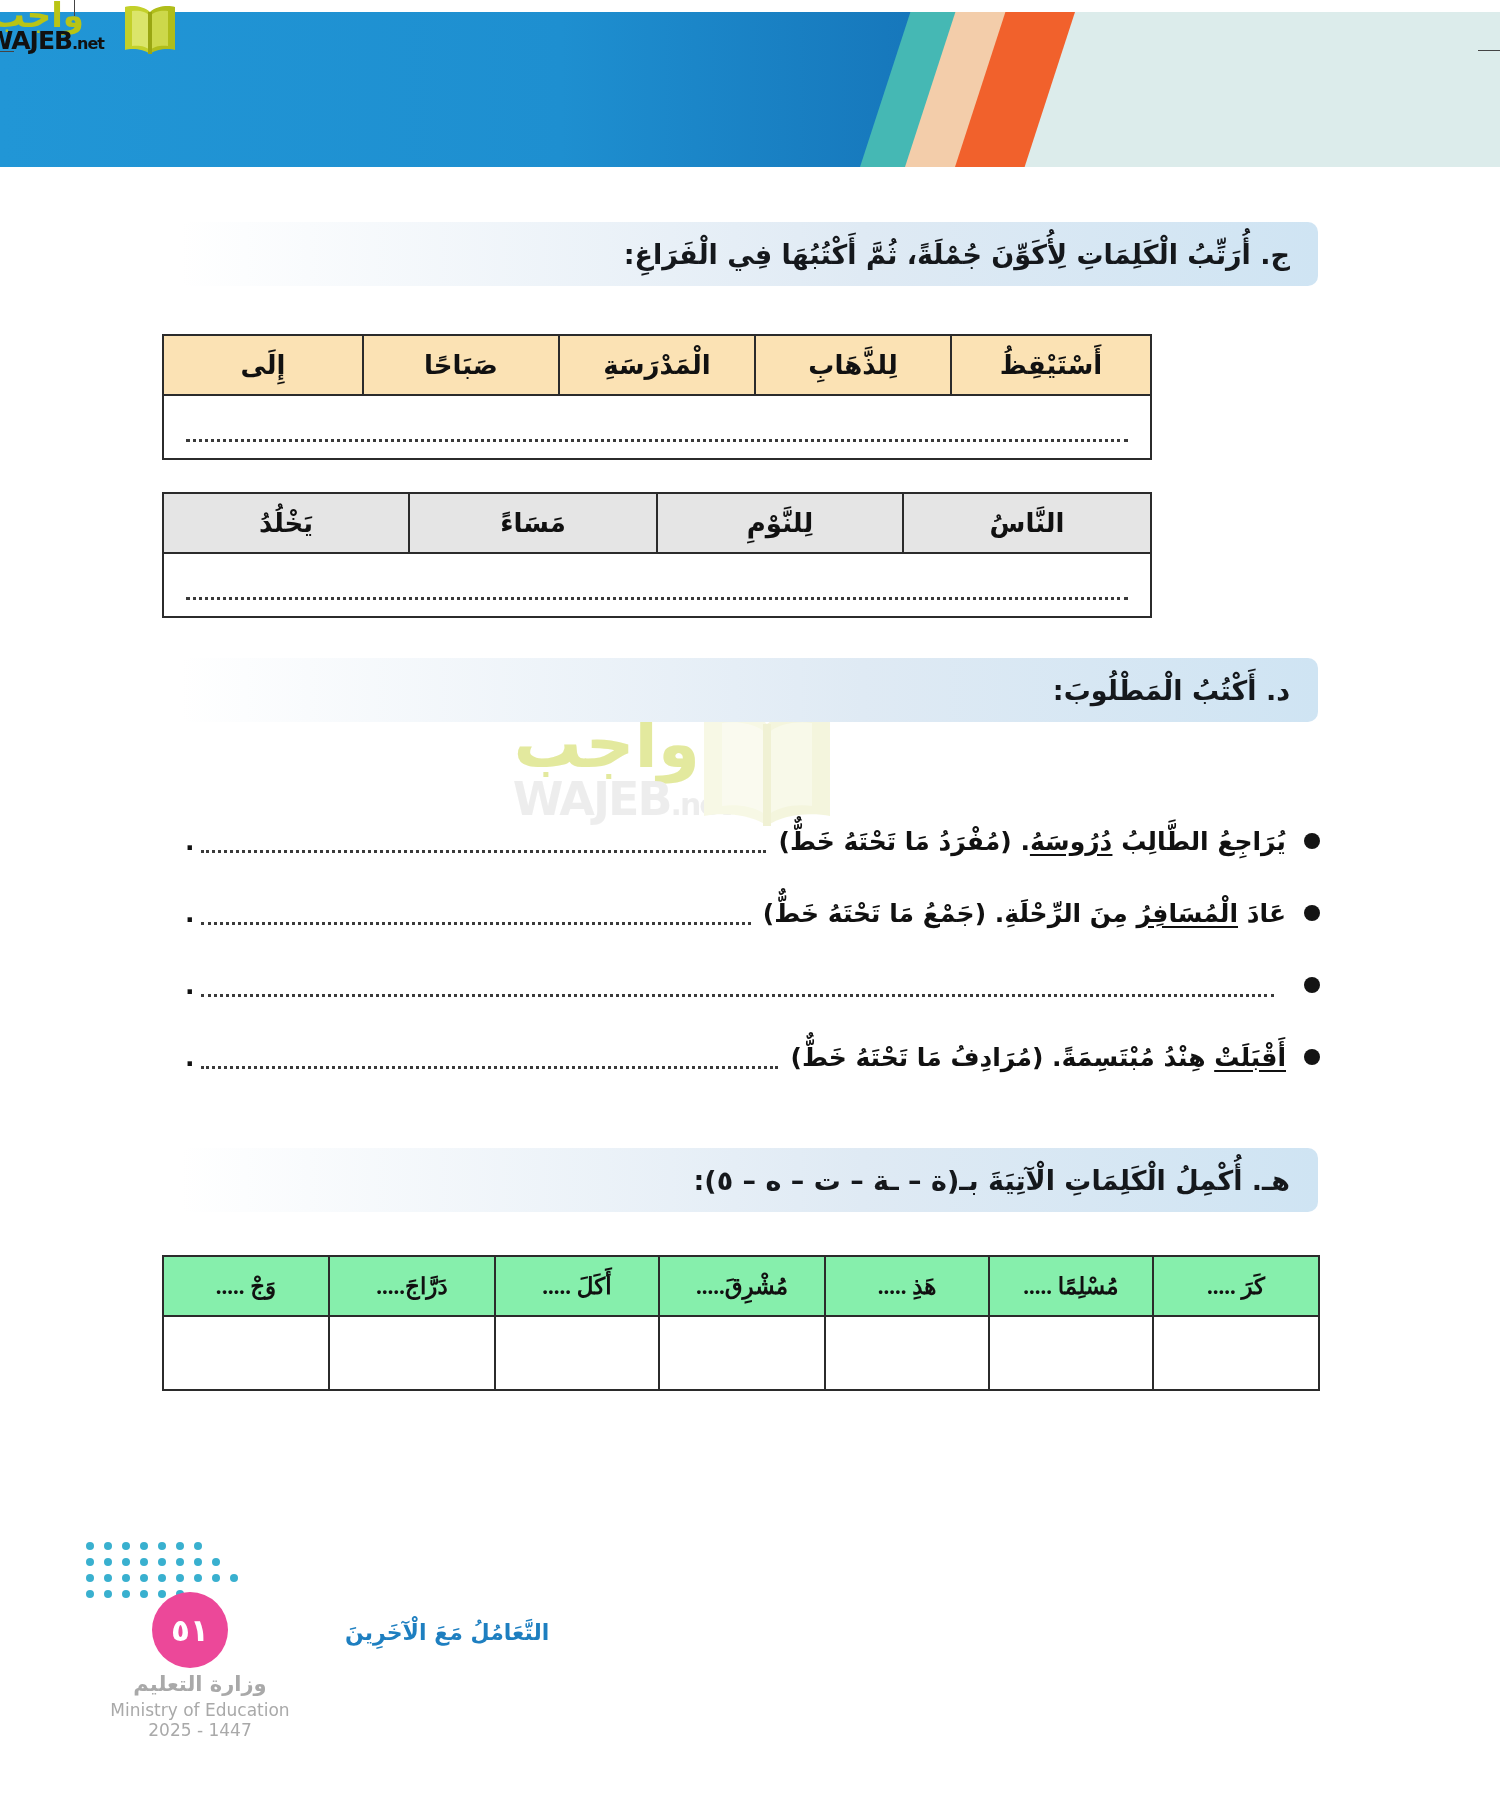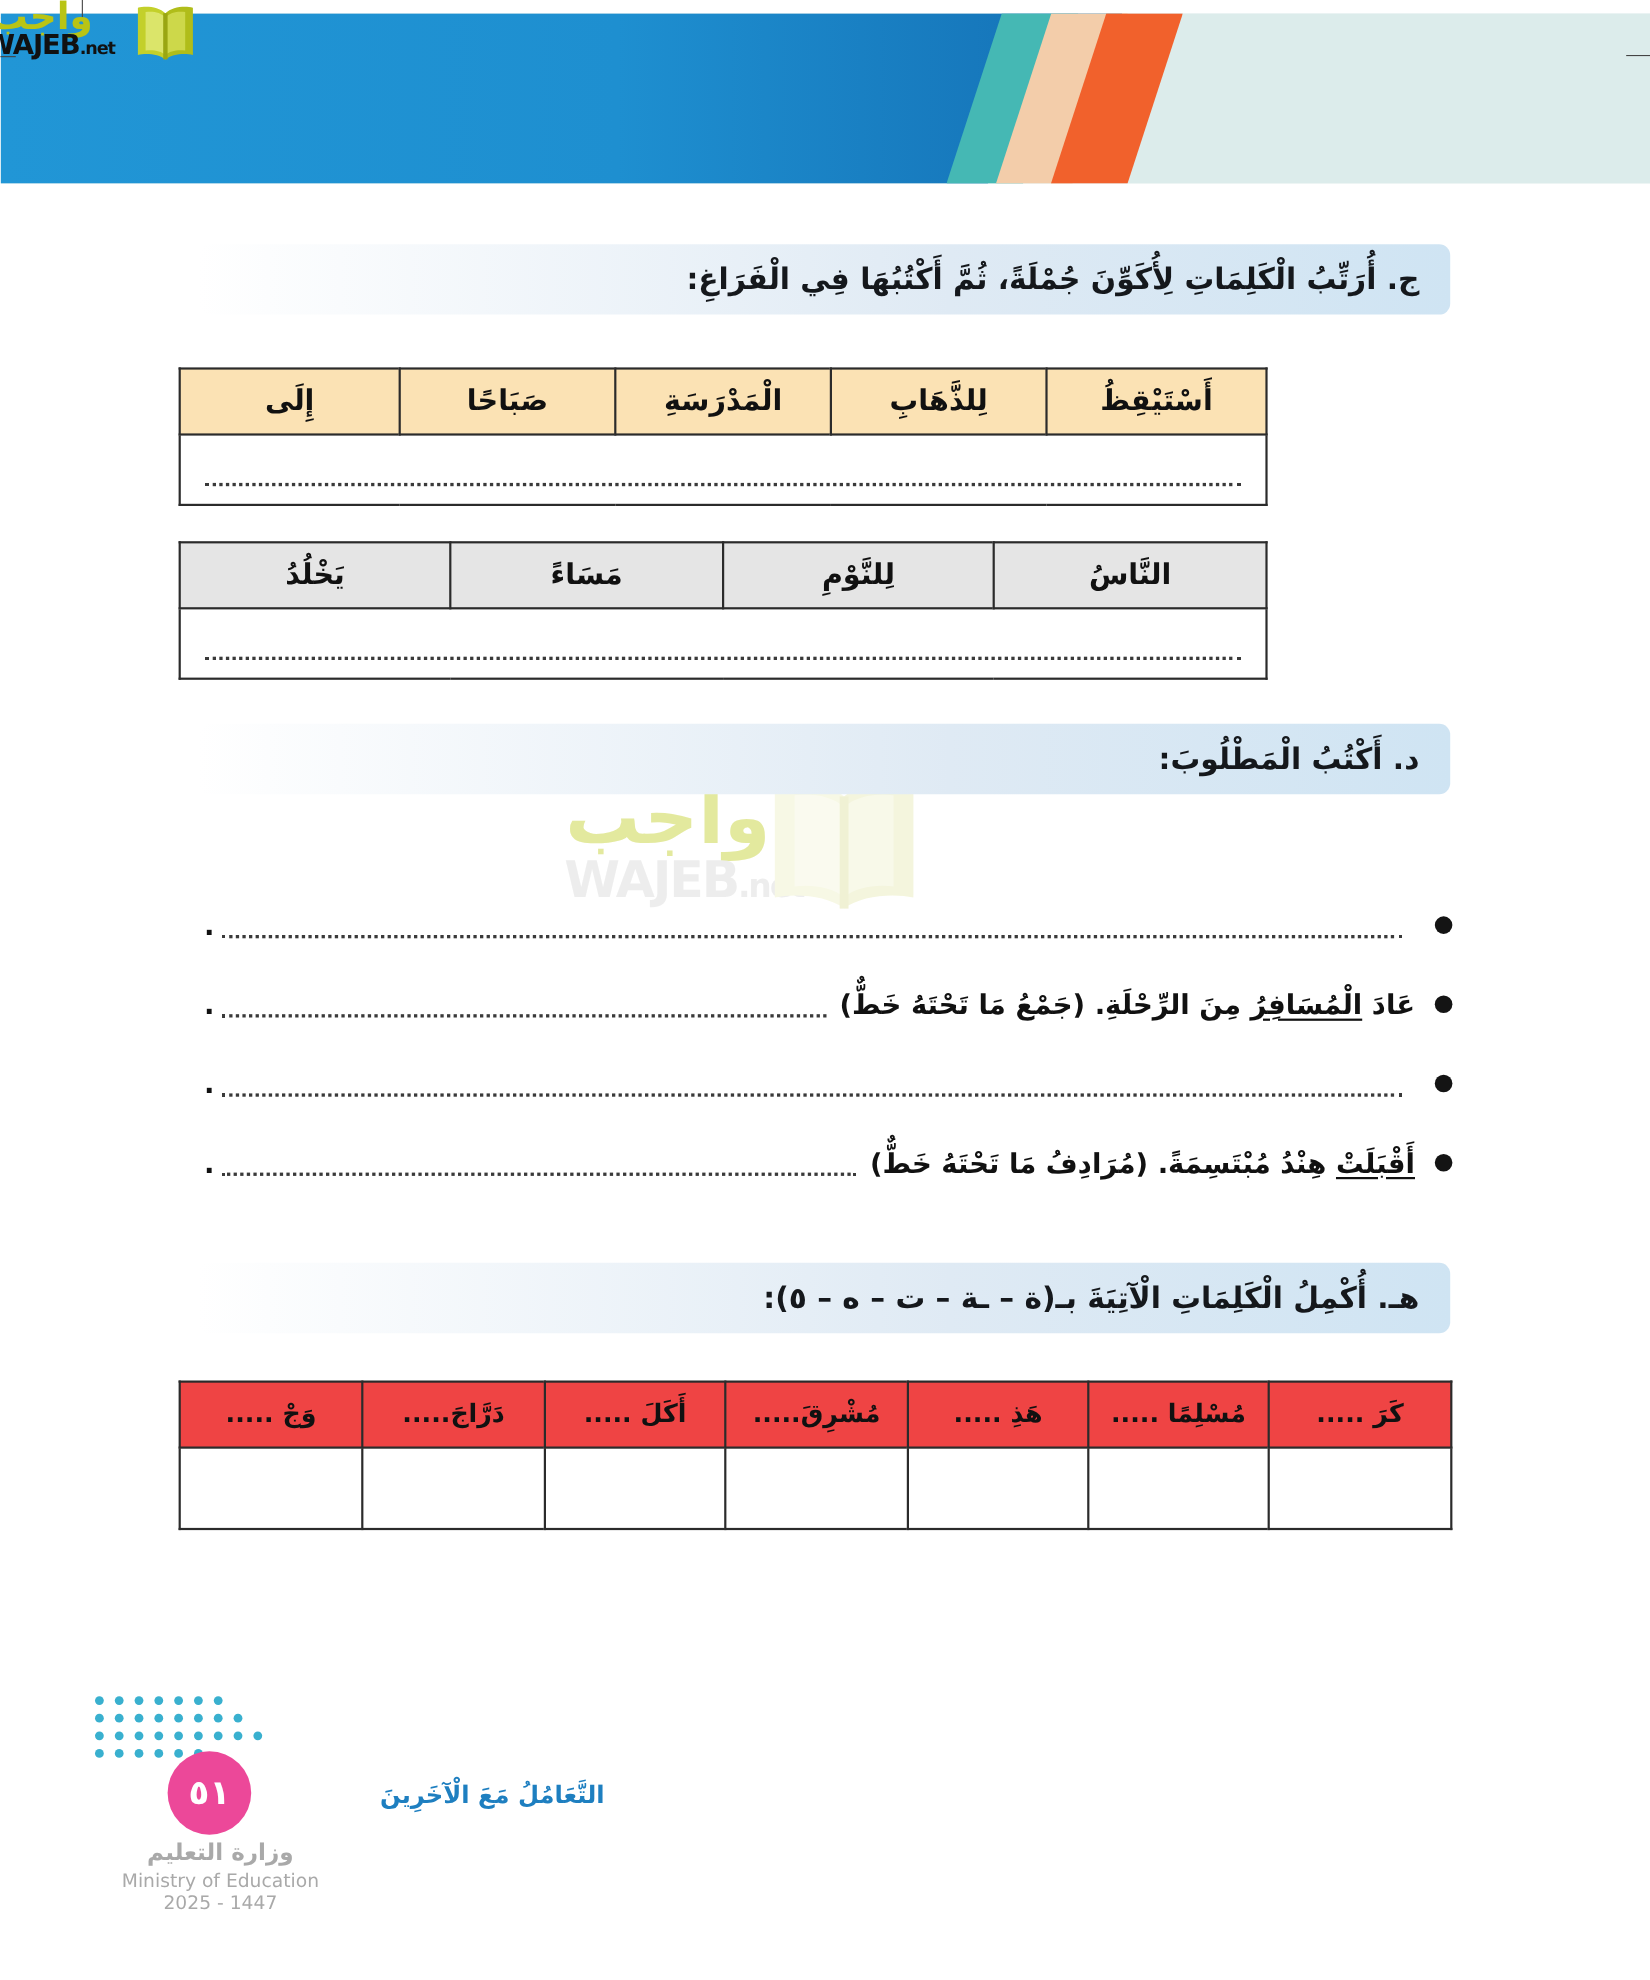--- a/index.html
+++ b/index.html
@@ -286,21 +286,21 @@
   }
   .fill-table td {
     border: 2px solid #2b2b2b;
     text-align: center;
     vertical-align: middle;
     font-size: 23px;
     font-weight: bold;
     color: #111;
     height: 56px;
   }
-  .fill-table .prompt-row td { background: #ef4444; }
+  .fill-table .prompt-row td { background: #86efac; font-family: Liberation Serif, serif; }
   .fill-table .blank-row td { background: #ffffff; height: 70px; }
 
   
   .footer-left {
     position: absolute;
     left: 60px;
     top: 1540px;
     width: 260px;
     height: 220px;
   }
@@ -472,20 +472,21 @@
     </table>
 
   <div class="q-heading" style="left:180px; top:658px; width:1138px;">
     <span>د. أَكْتُبُ الْمَطْلُوبَ:</span>
   </div>
 
   <div class="bullets" style="left:185px; top:805px; width:1135px;">
 
     <div class="bullet-row">
       <span class="bullet-dot"></span>
+      <span class="bullet-text"><span>يُرَاجِعُ الطَّالِبُ </span><u>دُرُوسَهُ</u><span>. (مُفْرَدُ مَا تَحْتَهُ خَطٌّ)</span></span>
       <span class="bullet-fill"></span>
       <span class="bullet-end">.</span>
     </div>
 
     <div class="bullet-row">
       <span class="bullet-dot"></span>
       <span class="bullet-text"><span>عَادَ </span><u>الْمُسَافِرُ</u><span> مِنَ الرِّحْلَةِ. (جَمْعُ مَا تَحْتَهُ خَطٌّ)</span></span>
       <span class="bullet-fill"></span>
       <span class="bullet-end">.</span>
     </div>

